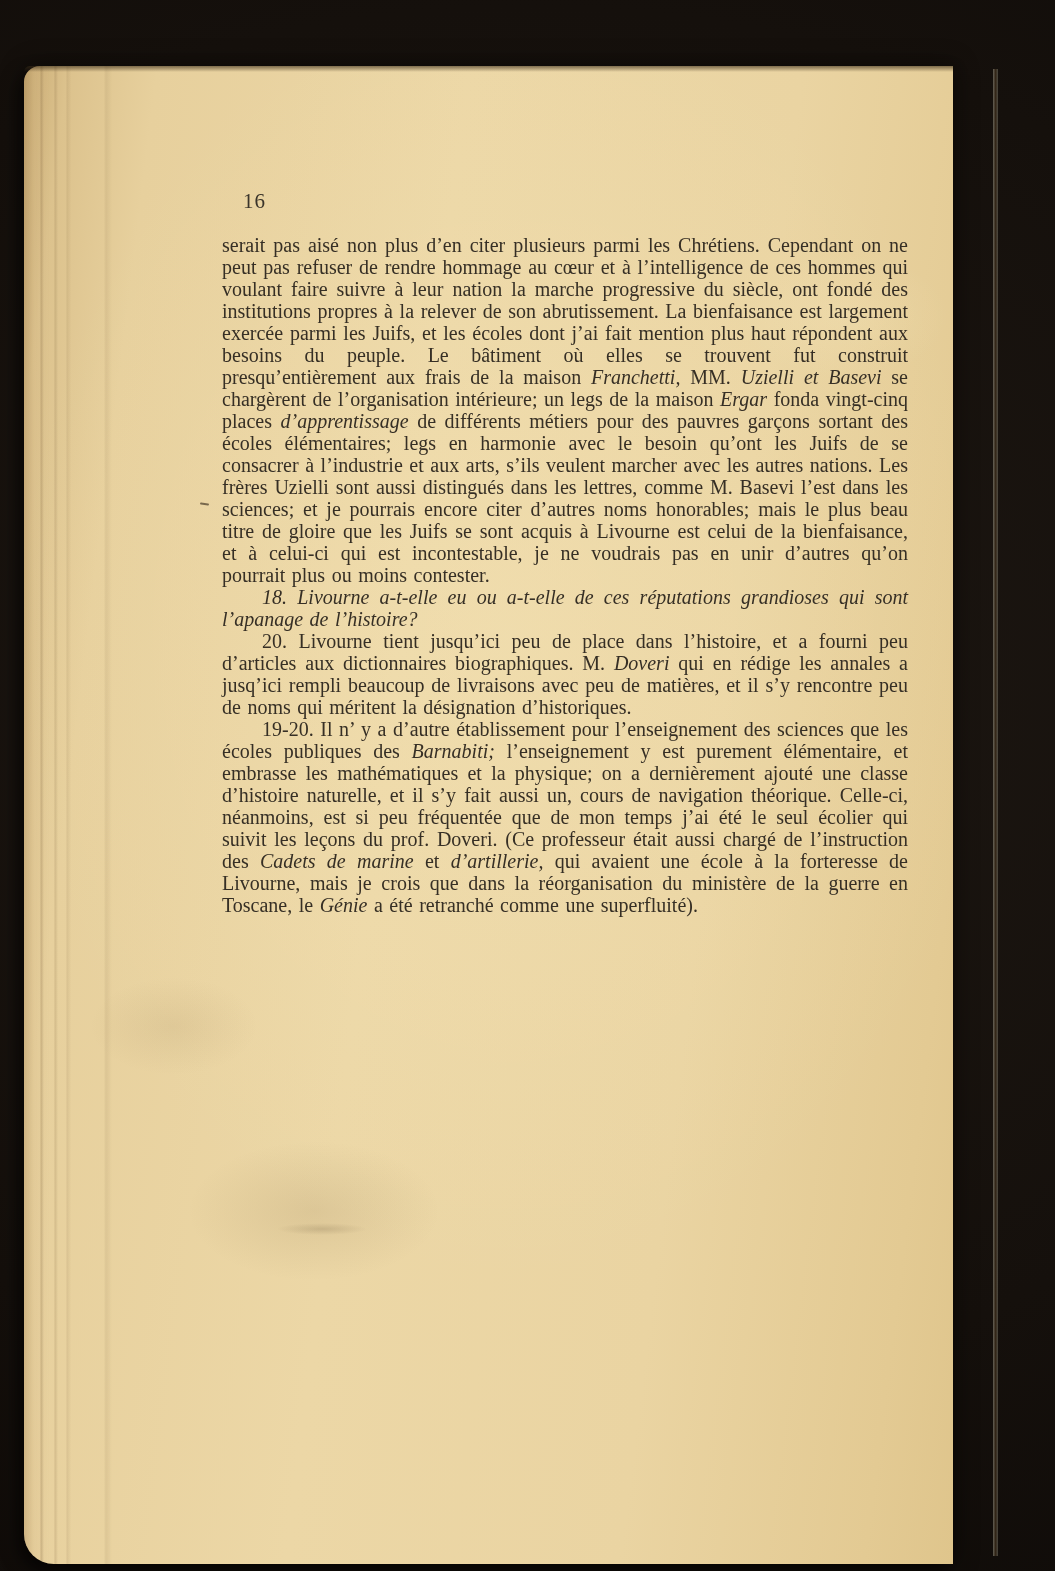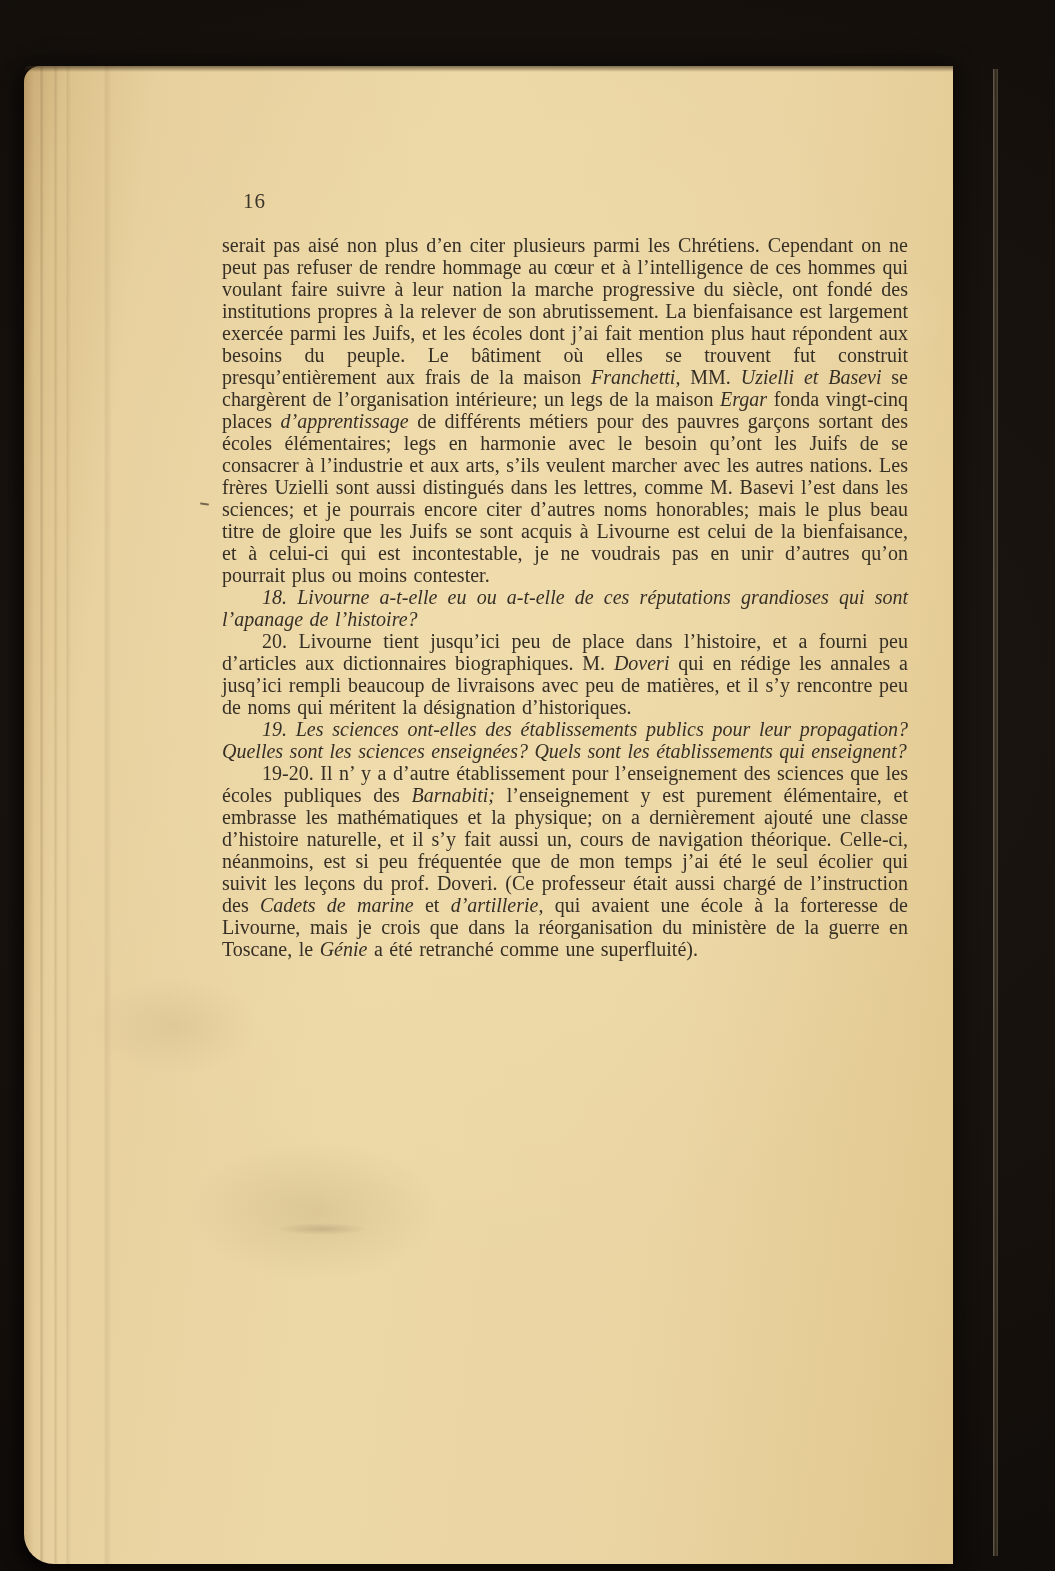--- a/index.html
+++ b/index.html
@@ -99,16 +99,15 @@
   <div class="page-crease"></div>
   <div class="margin-mark"></div>
   <div class="ink-smudge"></div>
 
   <div class="page-number">16</div>
 
   <div class="text-block">
       <p class="para"><span>serait pas aisé non plus d’en citer plusieurs parmi les Chrétiens. Cependant on ne peut pas refuser de rendre hommage au cœur et à l’intelligence de ces hommes qui voulant faire suivre à leur nation la marche progressive du siècle, ont fondé des institutions propres à la relever de son abrutissement. La bienfaisance est largement exercée parmi les Juifs, et les écoles dont j’ai fait mention plus haut répondent aux besoins du peuple. Le bâtiment où elles se trouvent fut construit presqu’entièrement aux frais de la maison </span><span class="it">Franchetti,</span><span> MM. </span><span class="it">Uzielli et Basevi</span><span> se chargèrent de l’organisation intérieure; un legs de la maison </span><span class="it">Ergar</span><span> fonda vingt-cinq places </span><span class="it">d’apprentissage</span><span> de différents métiers pour des pauvres garçons sortant des écoles élémentaires; legs en harmonie avec le besoin qu’ont les Juifs de se consacrer à l’industrie et aux arts, s’ils veulent marcher avec les autres nations. Les frères Uzielli sont aussi distingués dans les lettres, comme M. Basevi l’est dans les sciences; et je pourrais encore citer d’autres noms honorables; mais le plus beau titre de gloire que les Juifs se sont acquis à Livourne est celui de la bienfaisance, et à celui-ci qui est incontestable, je ne voudrais pas en unir d’autres qu’on pourrait plus ou moins contester.</span></p>
       <p class="para indent italic"><span>18. Livourne a-t-elle eu ou a-t-elle de ces réputations grandioses qui sont l’apanage de l’histoire?</span></p>
       <p class="para indent"><span>20. Livourne tient jusqu’ici peu de place dans l’histoire, et a fourni peu d’articles aux dictionnaires biographiques. M. </span><span class="it">Doveri</span><span> qui en rédige les annales a jusq’ici rempli beaucoup de livraisons avec peu de matières, et il s’y rencontre peu de noms qui méritent la désignation d’historiques.</span></p>
-      <p class="para indent italic"><span>19. Les sciences ont-elles des établissements publics pour leur propagation? Quelles sont les sciences enseignées? Quels sont les établissements qui enseignent?</span></p>
       <p class="para indent"><span>19-20. Il n’ y a d’autre établissement pour l’enseignement des sciences que les écoles publiques des </span><span class="it">Barnabiti;</span><span> l’enseignement y est purement élémentaire, et embrasse les mathématiques et la physique; on a dernièrement ajouté une classe d’histoire naturelle, et il s’y fait aussi un, cours de navigation théorique. Celle-ci, néanmoins, est si peu fréquentée que de mon temps j’ai été le seul écolier qui suivit les leçons du prof. Doveri. (Ce professeur était aussi chargé de l’instruction des </span><span class="it">Cadets de marine</span><span> et </span><span class="it">d’artillerie,</span><span> qui avaient une école à la forteresse de Livourne, mais je crois que dans la réorganisation du ministère de la guerre en Toscane, le </span><span class="it">Génie</span><span> a été retranché comme une superfluité).</span></p>
     </div>
 </div>
 
 </body></html>

